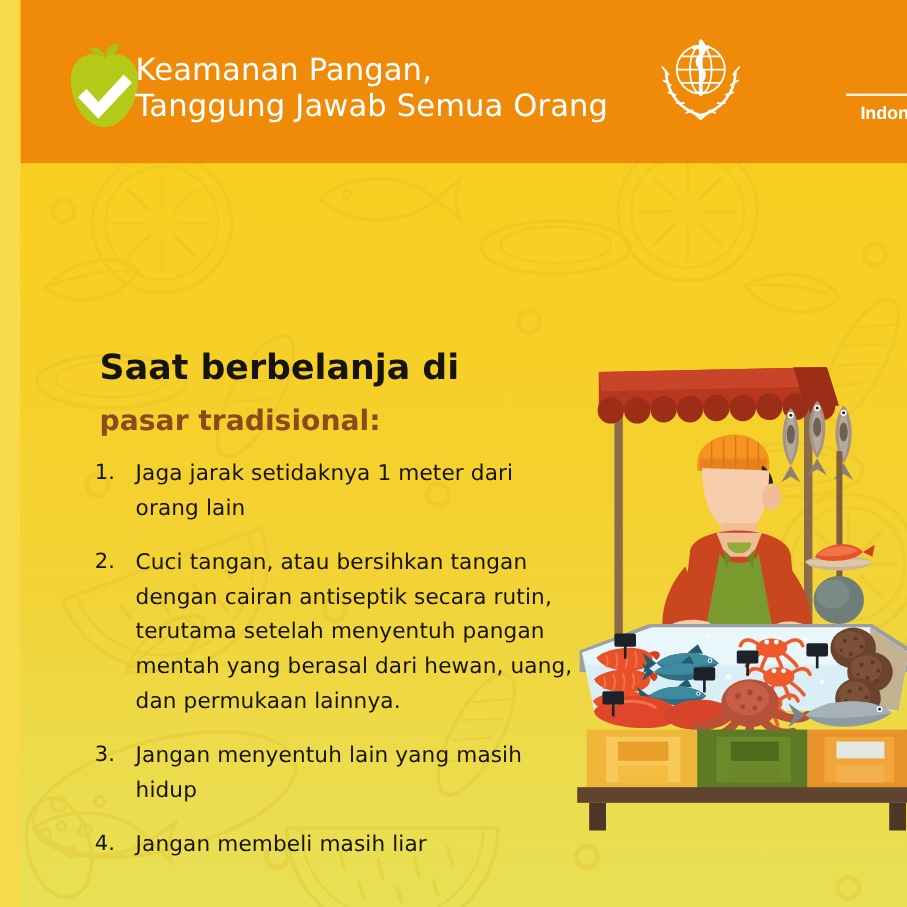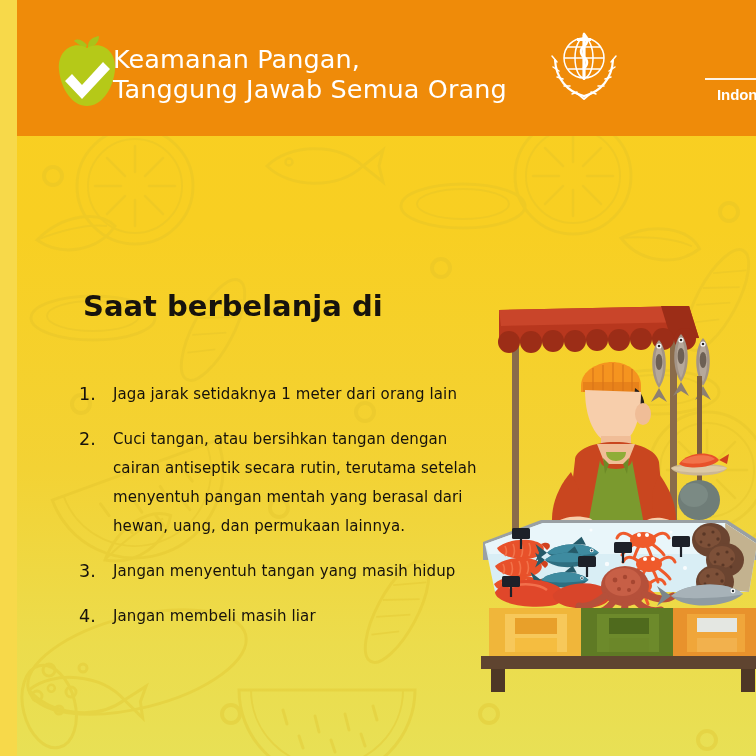--- a/index.html
+++ b/index.html
@@ -61,21 +61,21 @@
     font-family:"DejaVu Sans", sans-serif;
   }
   #steps{position:absolute;left:62px;top:380px;width:400px;z-index:4;}
   .step{display:flex;margin-bottom:16px;}
   .step-num{
     width:34px;flex:0 0 34px;
     color:#16120c;font-size:17.5px;line-height:29px;
     font-family:"DejaVu Sans", sans-serif;
   }
   .step-text{
-    color:#16120c;font-size:15px;line-height:29px;
+    color:#16120c;font-size:18px;line-height:29px;
     font-family:"DejaVu Sans", sans-serif;letter-spacing:.1px;
   }
 
   
   #stall{position:absolute;left:458px;top:292px;width:298px;height:400px;z-index:3;}
   #stall svg{display:block;width:100%;height:100%;}
 </style>
 </head>
 <body>
 
@@ -234,33 +234,34 @@
         </svg>
       </div>
       <div id="who-wordmark">
         <div id="who-rule"></div>
         <div id="who-country">Indonesia</div>
       </div>
     </div>
   </div>
 
   <div id="sub-head">Saat berbelanja di</div>
+  <div id="sub-head-accent">pasar tradisional:</div>
 
   <div id="steps">
     <div class="step">
       <div class="step-num">1.</div>
       <div class="step-text">Jaga jarak setidaknya 1 meter dari orang lain</div>
     </div>
     <div class="step">
       <div class="step-num">2.</div>
       <div class="step-text">Cuci tangan, atau bersihkan tangan dengan cairan antiseptik secara rutin, terutama setelah menyentuh pangan mentah yang berasal dari hewan, uang, dan permukaan lainnya.</div>
     </div>
     <div class="step">
       <div class="step-num">3.</div>
-      <div class="step-text">Jangan menyentuh tangan yang masih hidup</div>
+      <div class="step-text">Jangan menyentuh lain yang masih hidup</div>
     </div>
     <div class="step">
       <div class="step-num">4.</div>
       <div class="step-text">Jangan membeli masih liar</div>
     </div>
   </div>
 
   <div id="stall">
     <svg viewBox="0 0 298 400" aria-hidden="true">
       <defs>

